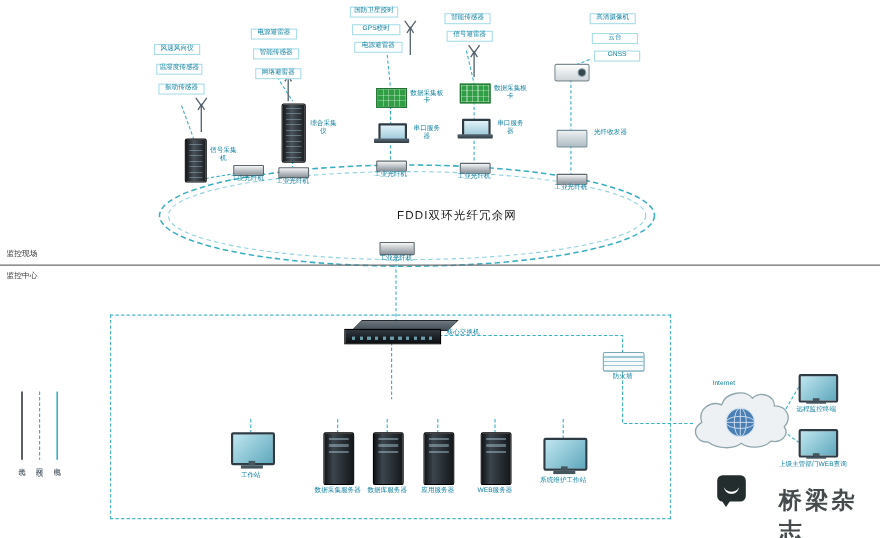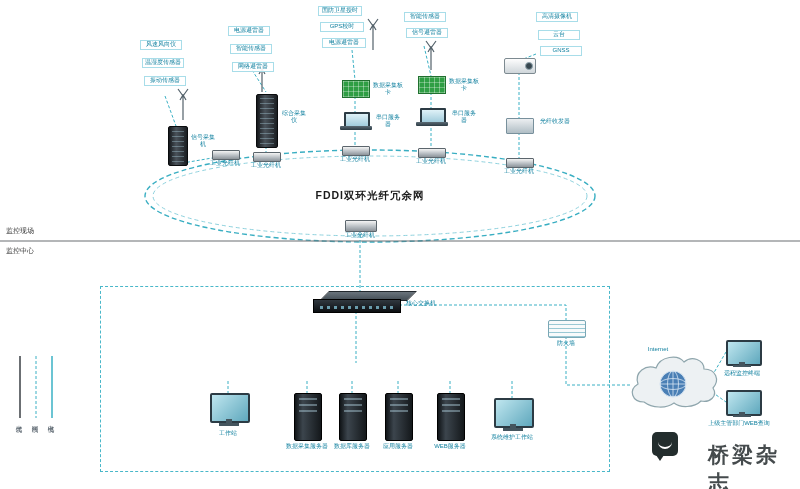--- a/index.html
+++ b/index.html
@@ -36,21 +36,21 @@
   .swbody{position:absolute;background:linear-gradient(#30383f,#0c0f12);border:1px solid #000;}
   .swbody::after{content:"";position:absolute;left:6px;right:6px;bottom:3px;height:3px;
         background:repeating-linear-gradient(90deg,rgba(140,210,230,.7) 0 3px,transparent 3px 7px);}
   .swtop{position:absolute;background:linear-gradient(#6a747c,#454f57);
         transform:skewX(-45deg);transform-origin:0 100%;border:1px solid #22282d;}
   .banner{position:absolute;background:linear-gradient(#c3e07c,#85bd39);border:1px solid #69a22a;
         color:#14405a;font-size:8.5px;font-weight:bold;display:flex;align-items:center;justify-content:center;
         letter-spacing:1px;border-radius:2px;}
   .roombar{position:absolute;background:linear-gradient(#2e6f74,#16474c);border:1px solid #0c3538;
         color:#d5efef;font-size:8px;display:flex;align-items:center;justify-content:center;letter-spacing:2px;}
-  .ringtitle{position:absolute;font-size:10.5px;font-weight:bold;color:#1a1a1a;text-align:center;letter-spacing:1px;}
+  .ringtitle{position:absolute;font-size:10.5px;font-weight:normal;color:#1a1a1a;text-align:right;letter-spacing:1px;}
   .sidelbl{position:absolute;font-size:7px;color:#333;}
   .dashedbox{position:absolute;border:1px dashed #49b7c9;}
   .vlbl{position:absolute;writing-mode:vertical-rl;font-size:6.5px;color:#55606a;letter-spacing:1px;}
   .wm-logo{position:absolute;width:26px;height:24px;background:#232d2d;border-radius:5px;}
   .wm-logo::after{content:"";position:absolute;left:6px;top:8px;width:14px;height:7px;
         border-bottom:2px solid #fff;border-radius:0 0 7px 7px;}
   .wm-logo::before{content:"";position:absolute;left:4px;bottom:-5px;width:0;height:0;
         border-left:4px solid transparent;border-right:4px solid transparent;border-top:6px solid #232d2d;}
   .wm-text{position:absolute;font-size:21px;font-weight:bold;color:#454b4d;letter-spacing:3px;}
 </style>

